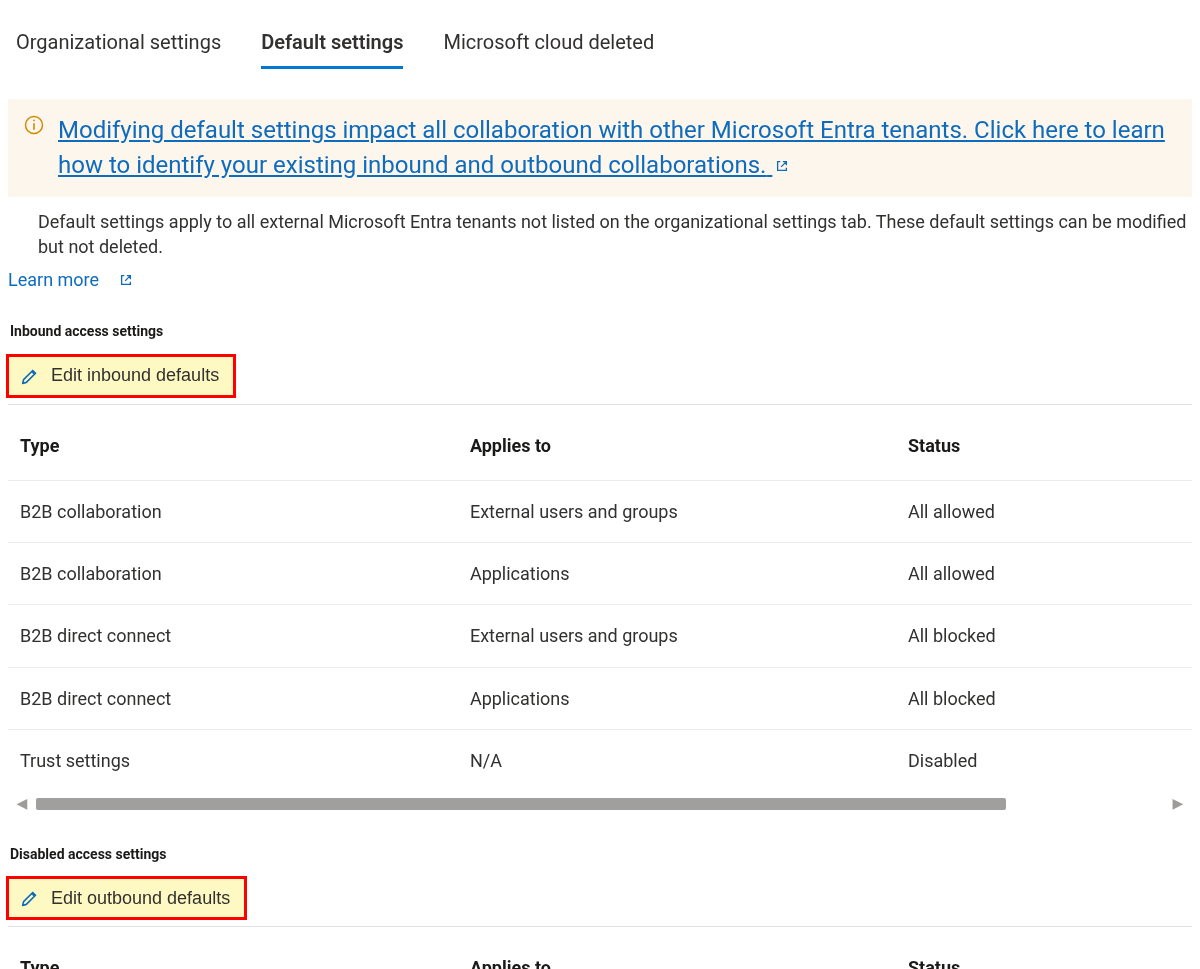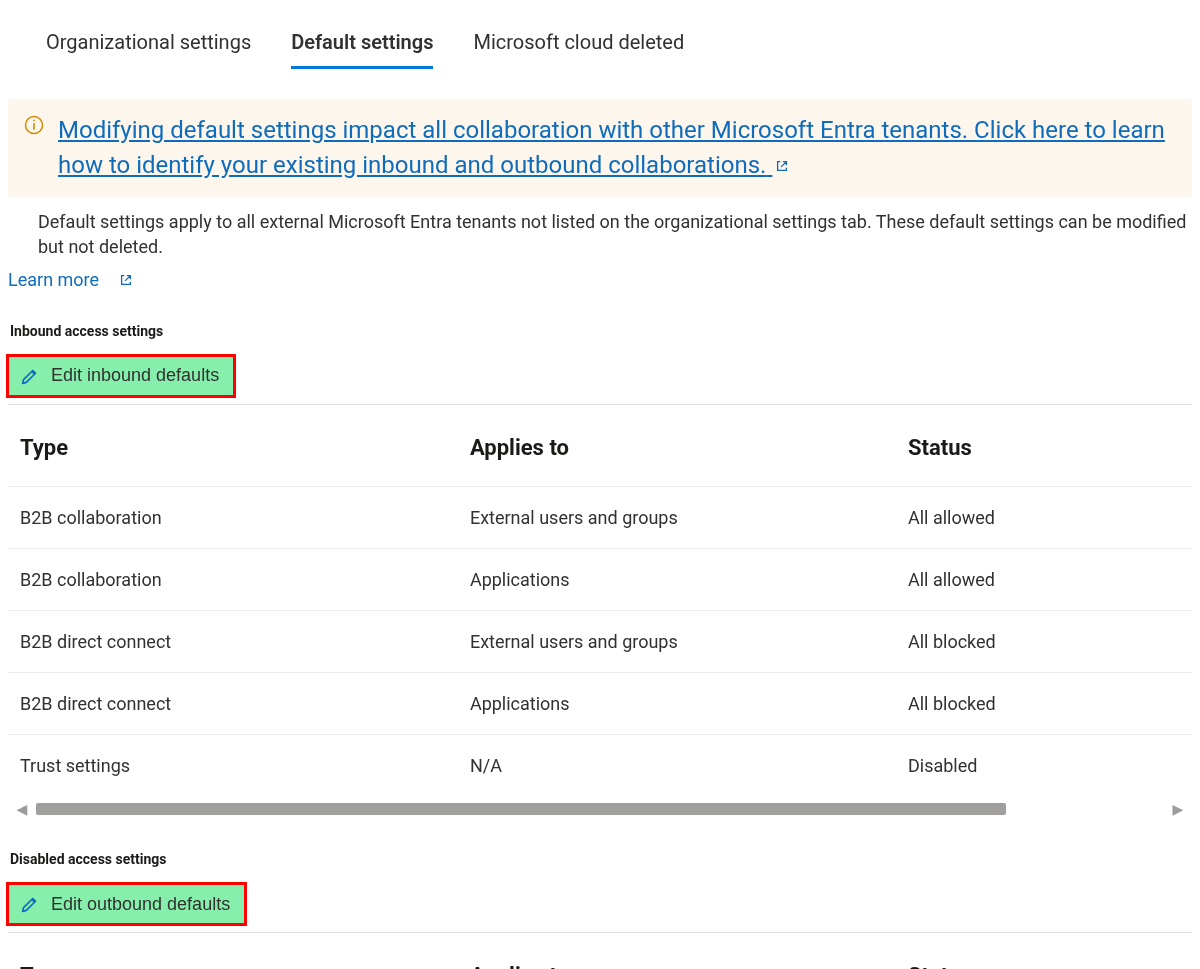--- a/index.html
+++ b/index.html
@@ -13,21 +13,20 @@
   }
   .page {
     padding: 24px 8px 40px 8px;
     max-width: 1184px;
   }
   
   .tab-row {
     display: flex;
     gap: 40px;
     padding: 0 8px 6px 8px;
-    margin-left: 30px;
   }
   .tab {
     font-size: 20px;
     padding: 4px 0 10px 0;
     cursor: pointer;
     color: #323130;
     border-bottom: 3px solid transparent;
   }
   .tab.selected {
     font-weight: 600;
@@ -85,39 +84,39 @@
   .edit-btn {
     display: inline-flex;
     align-items: center;
     gap: 10px;
     border: 3px solid #ff0000;
     padding: 8px 14px 8px 10px;
     cursor: pointer;
     font-size: 18px;
     color: #323130;
     margin: 2px 0 2px -2px;
-    background: #86efac;
+    background: #fef9c3;
   }
   .section-divider {
     border: none;
     border-top: 1px solid #e1dfdd;
     margin: 4px 0 0 0;
   }
   
   .tbl-wrap {
     margin-top: 6px;
   }
   table.grid {
     width: 100%;
     border-collapse: collapse;
   }
   table.grid th {
     text-align: left;
     font-weight: 700;
-    font-size: 22px;
+    font-size: 18px;
     padding: 22px 12px 22px 12px;
     color: #1b1a19;
   }
   table.grid td {
     border-top: 1px solid #edebe9;
     padding: 18px 12px;
     font-size: 18px;
     color: #323130;
   }
   

